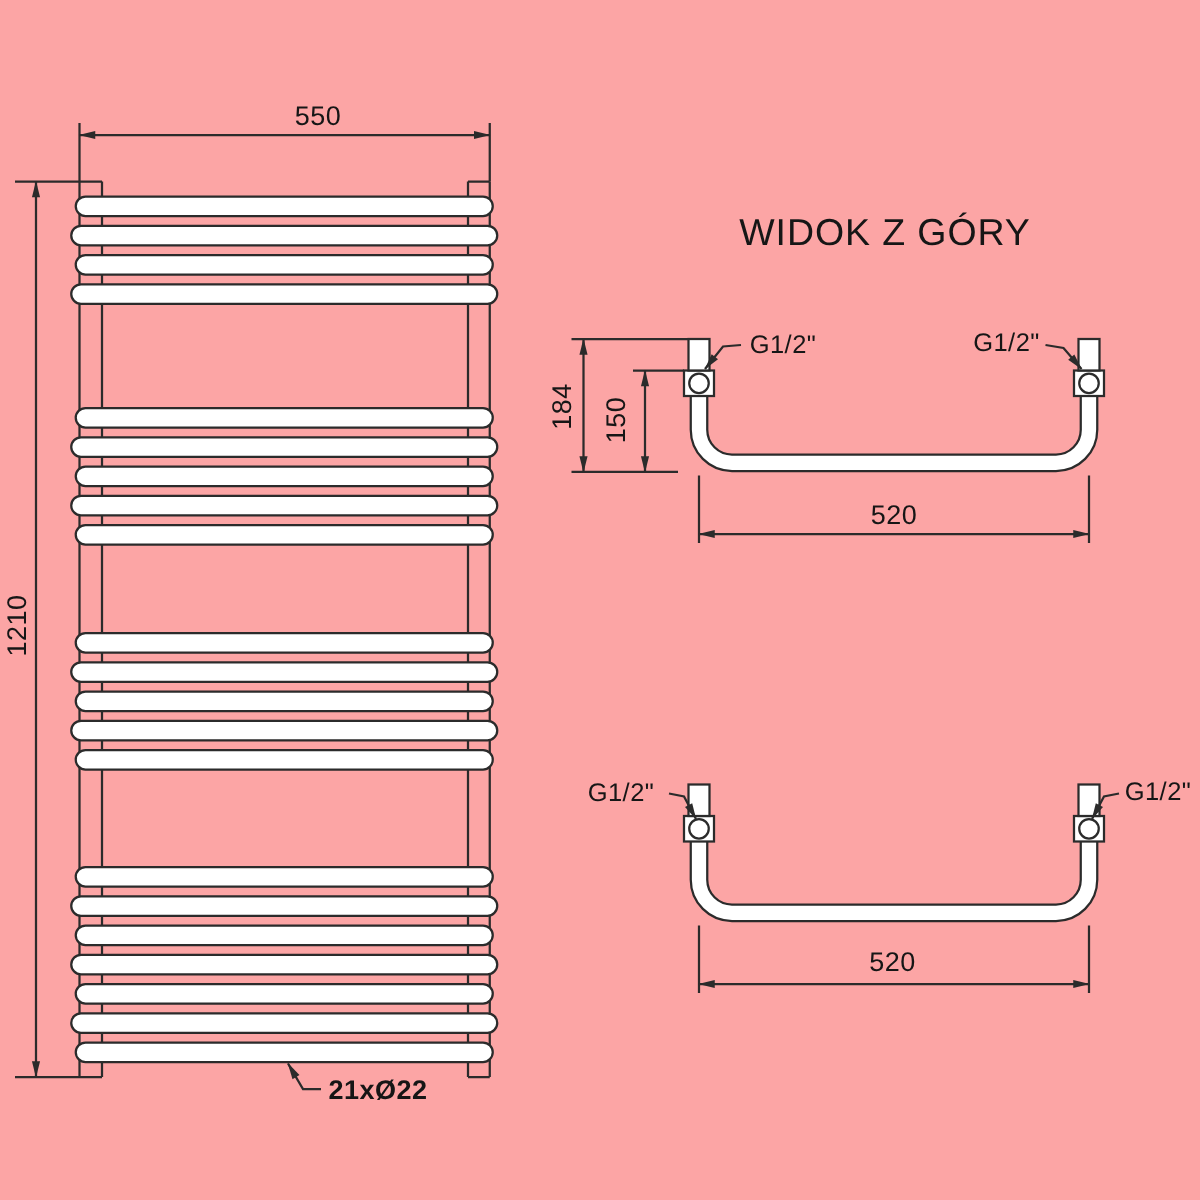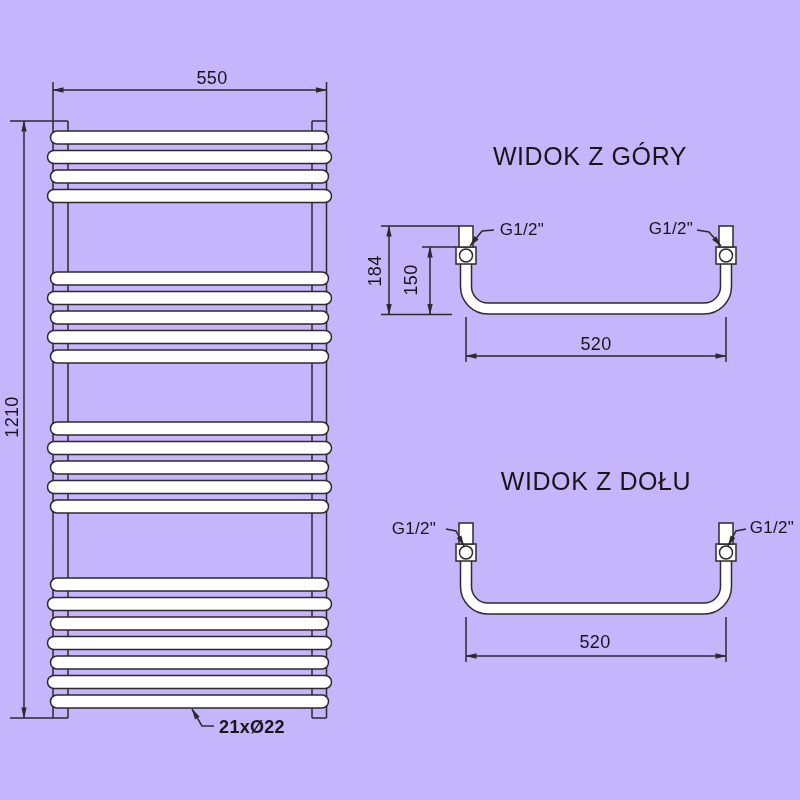--- a/index.html
+++ b/index.html
@@ -1,17 +1,17 @@
 <!DOCTYPE html>
 <html><head>
 <meta charset="utf-8">
 <style>
   html,body { margin:0; padding:0; background:#ffffff; }
   #canvas {
-    position:relative; width:800px; height:800px; background:#c4b5fd;
+    position:relative; width:800px; height:800px; background:#fca5a5;
     font-family:"Liberation Sans", sans-serif; overflow:hidden;
   }
   svg { position:absolute; left:0; top:0; }
   .ln   { fill:none; stroke:#2b2b2b; stroke-width:1.5; }
   .fit  { fill:#ffffff; stroke:#2b2b2b; stroke-width:1.5; }
   .pipe-outer { fill:none; stroke:#2b2b2b; stroke-width:12.5; }
   .pipe-inner { fill:none; stroke:#ffffff; stroke-width:9.5; }
   .label {
     position:absolute; transform:translate(-50%,-50%);
     font-size:18px; color:#161616; white-space:nowrap; letter-spacing:0.3px;
@@ -118,17 +118,16 @@
   <div class="label rot" style="left:12px;  top:417px;">1210</div>
   <div class="label" style="left:252px; top:727px;font-weight:bold;">21xØ22</div>
 
   <div class="label title" style="left:590px; top:156px;">WIDOK Z GÓRY</div>
   <div class="label rot" style="left:375px; top:271px;">184</div>
   <div class="label rot" style="left:411px; top:280px;">150</div>
   <div class="label conn" style="left:522px; top:230px;">G1/2"</div>
   <div class="label conn" style="left:671px; top:229px;">G1/2"</div>
   <div class="label" style="left:596px; top:344px;">520</div>
 
-  <div class="label title" style="left:596px; top:481px;">WIDOK Z DOŁU</div>
   <div class="label conn" style="left:414px; top:529px;">G1/2"</div>
   <div class="label conn" style="left:772px; top:528px;">G1/2"</div>
   <div class="label" style="left:595px; top:642px;">520</div>
 </div>
 
 </body></html>

